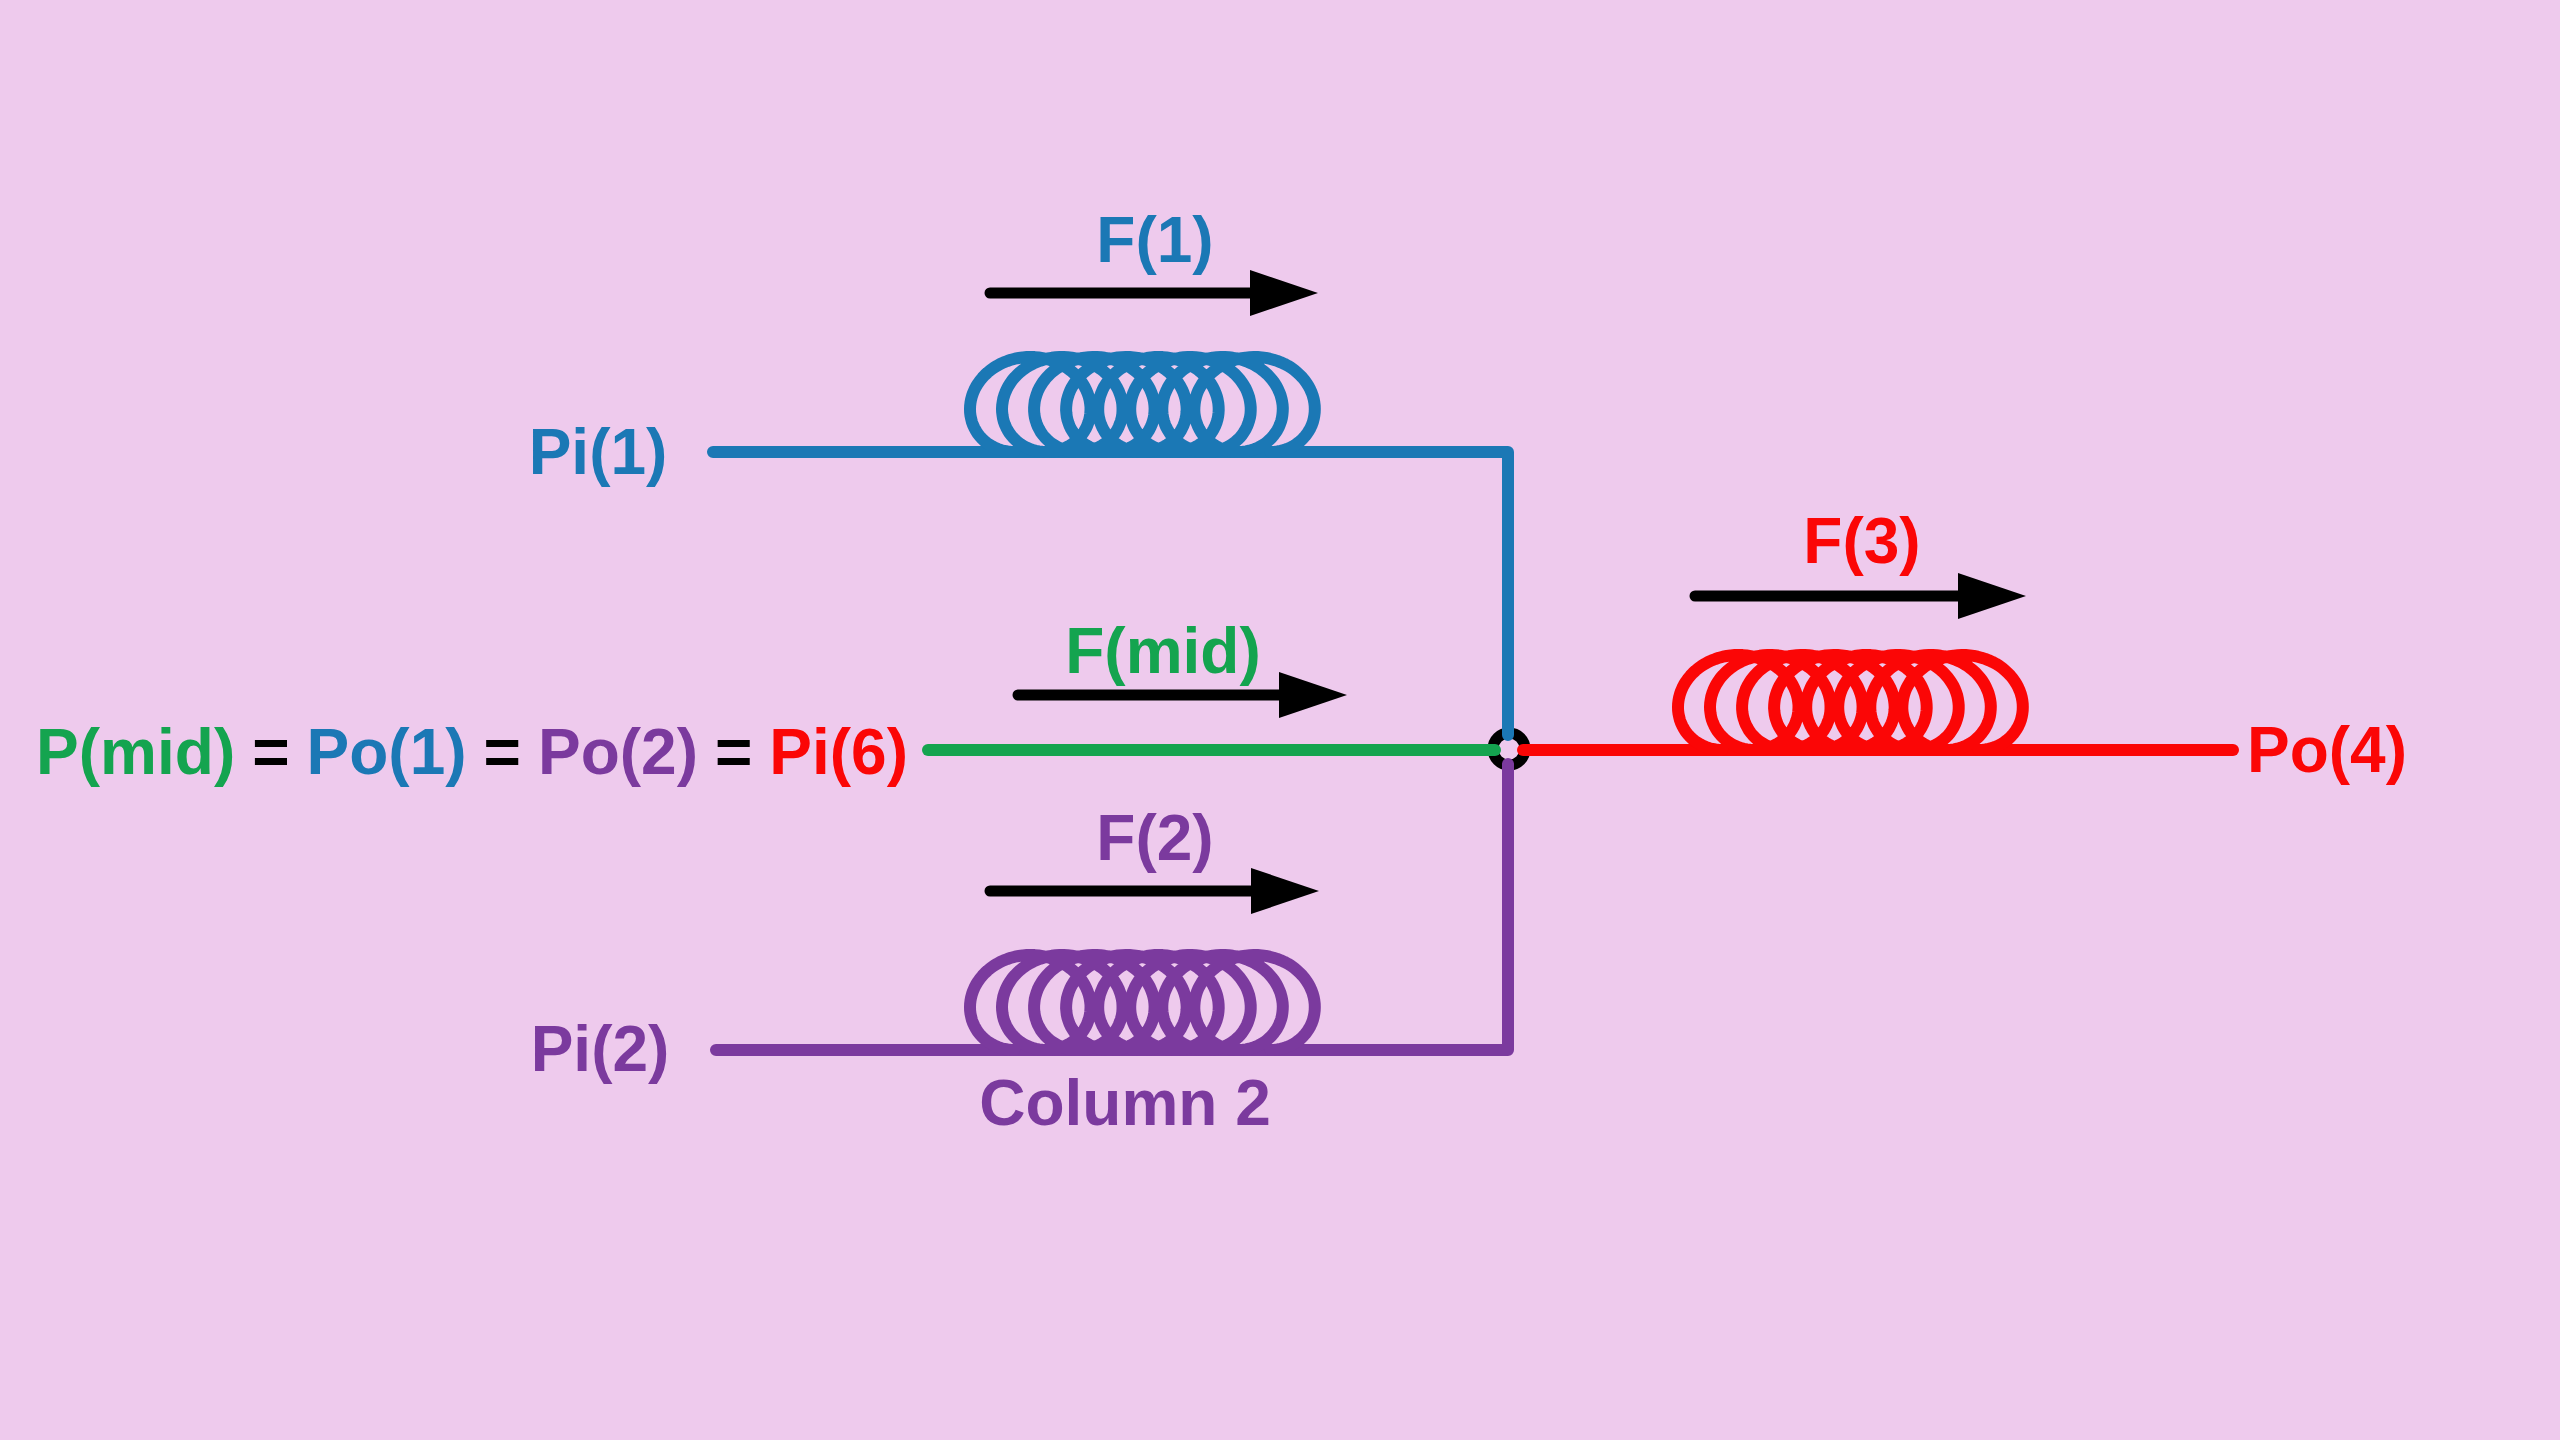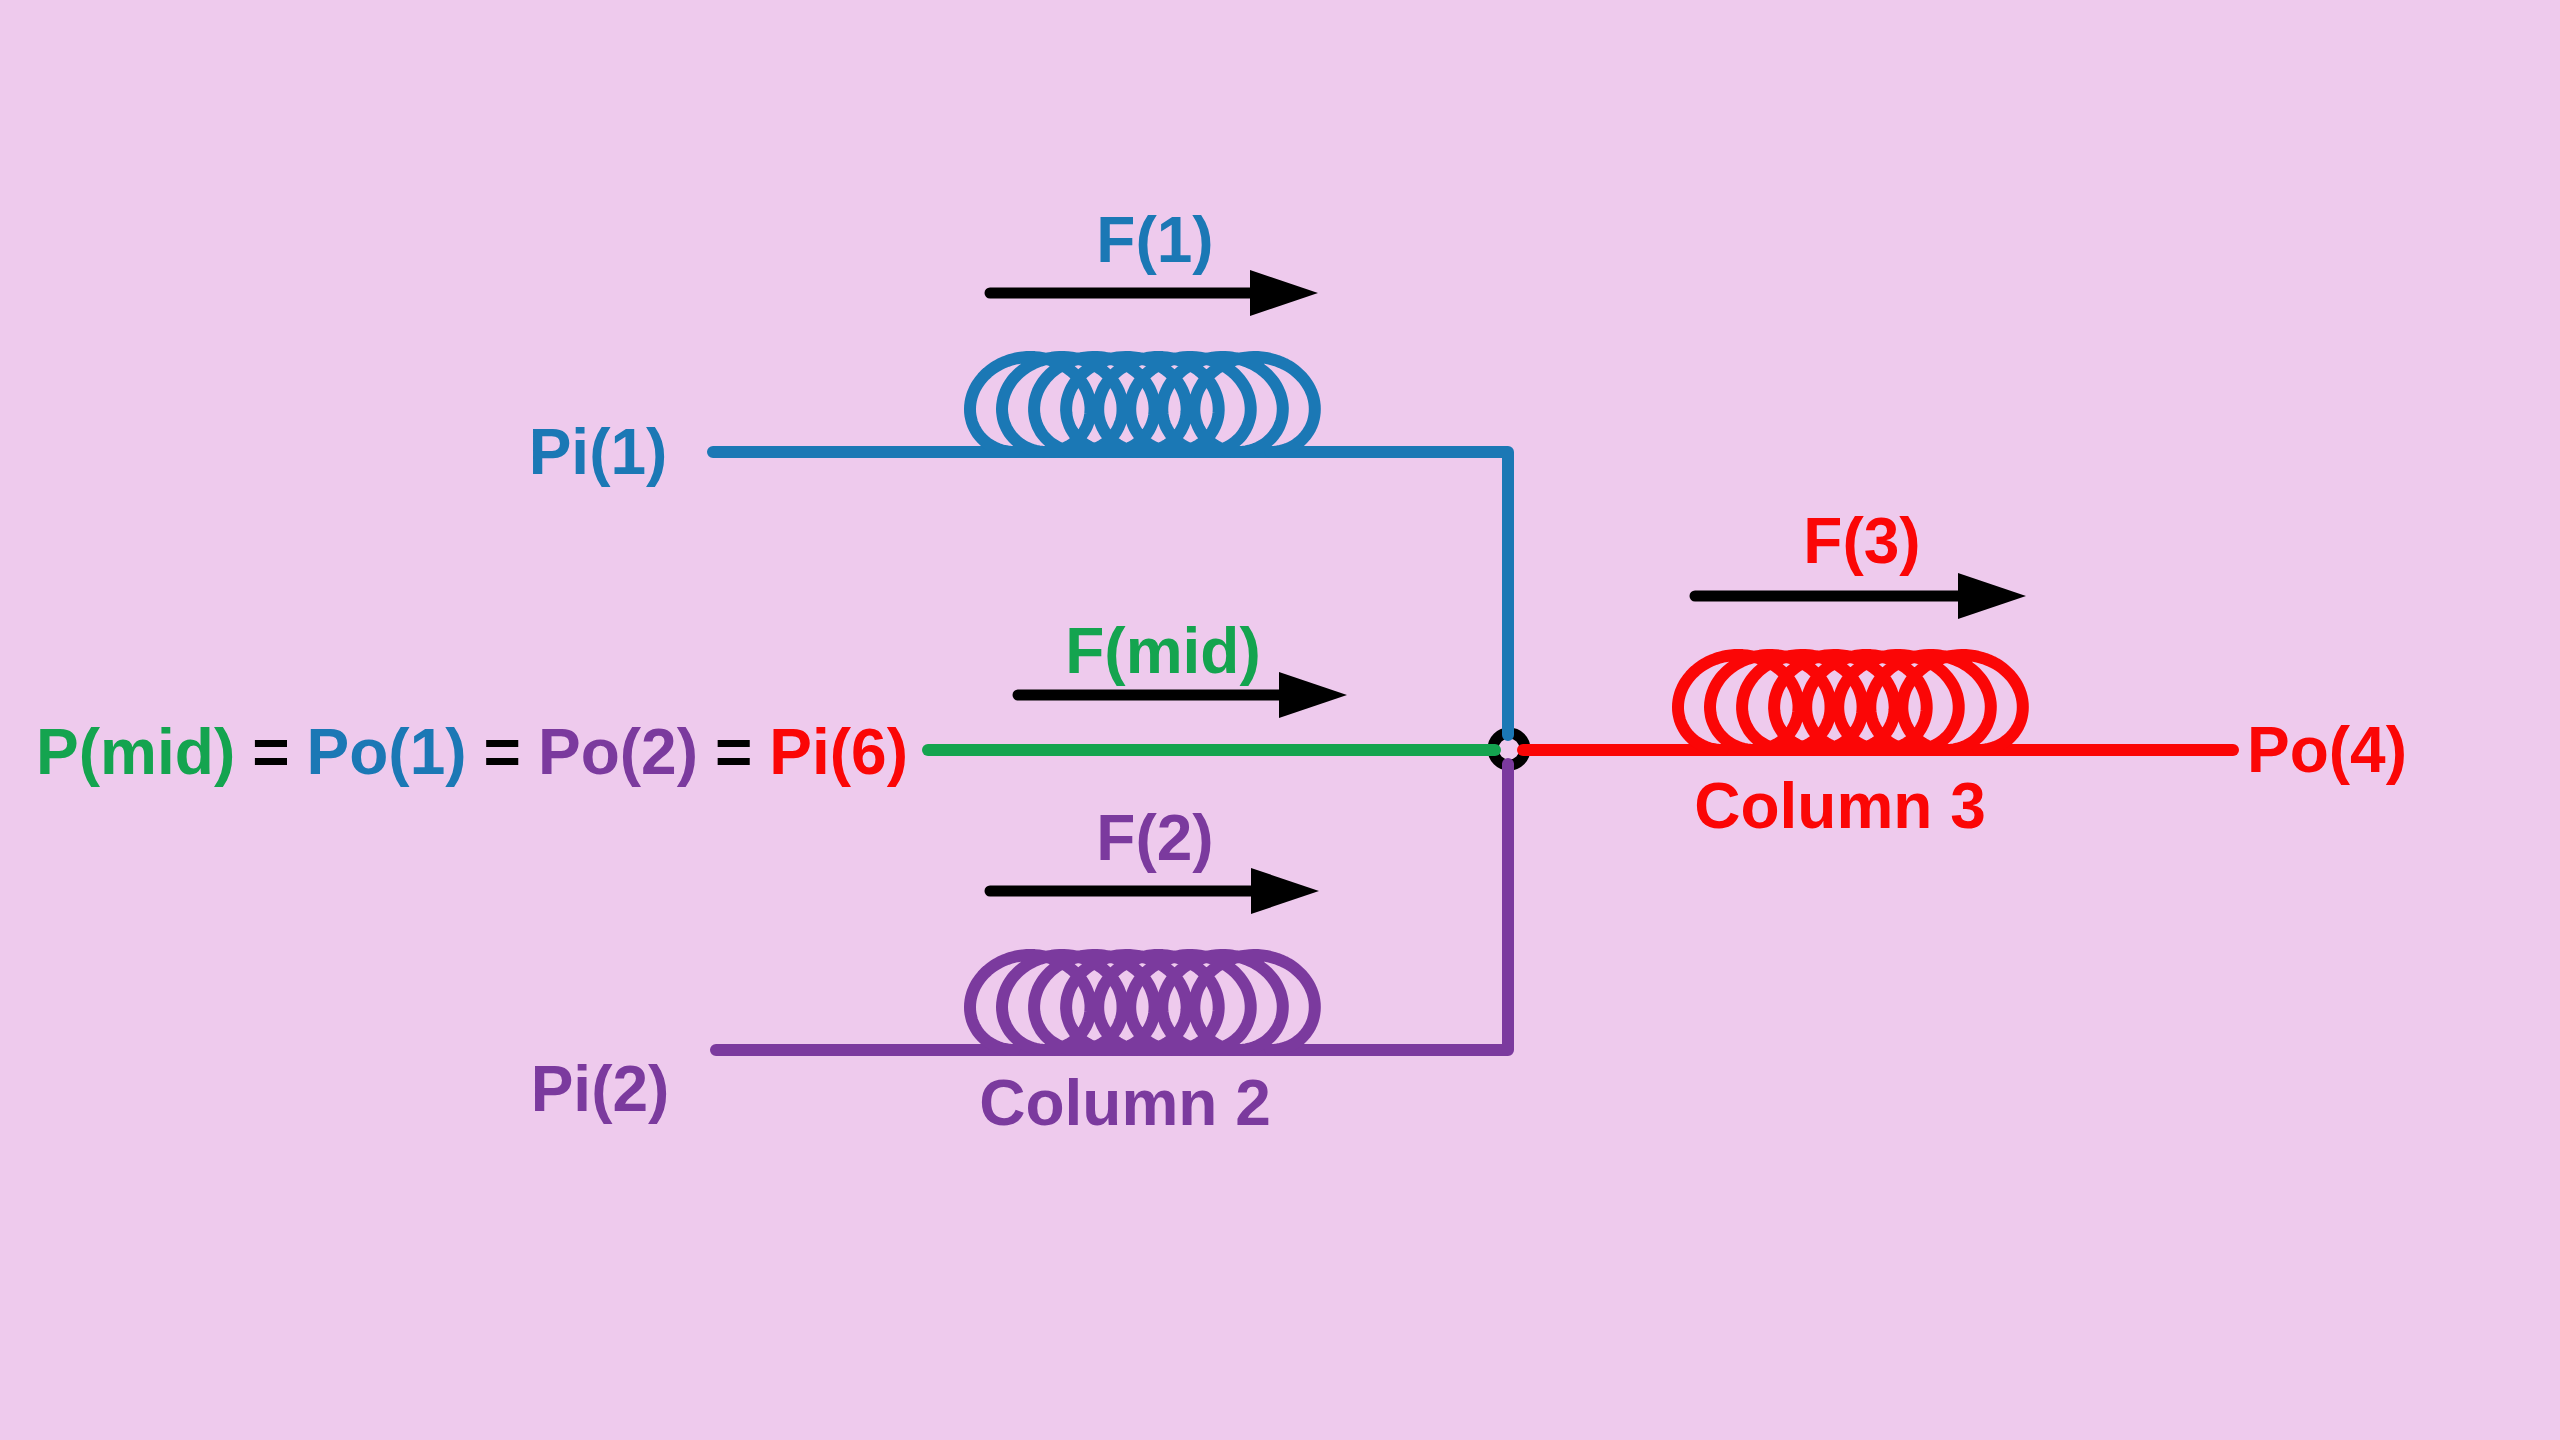--- a/index.html
+++ b/index.html
@@ -70,20 +70,19 @@
   <div class="label c-blue" style="left:1155px;top:240px;">F(1)</div>
   <div class="label c-blue" style="left:598px;top:452px;">Pi(1)</div>
 
   <div class="label c-green" style="left:1163px;top:638px;">F(mid)</div>
 
   <div class="label anchor-right" style="left:908px;top:752px;">
     <span class="c-green">P(mid)</span><span class="eq-sep">=</span><span class="c-blue">Po(1)</span><span class="eq-sep">=</span><span class="c-purple">Po(2)</span><span class="eq-sep">=</span><span class="c-red">Pi(6)</span>
   </div>
 
   <div class="label c-purple" style="left:1155px;top:838px;">F(2)</div>
-  <div class="label c-purple" style="left:600px;top:1049px;margin-top:40px;">Pi(2)</div>
+  <div class="label c-purple" style="left:600px;top:1049px;">Pi(2)</div>
   <div class="label c-purple" style="left:1125px;top:1103px;">Column 2</div>
 
   <div class="label c-red" style="left:1862px;top:541px;">F(3)</div>
-  <div class="label c-red" style="left:1840px;top:806px;">Column 3</div>
   <div class="label c-red anchor-left" style="left:2247px;top:750px;">Po(4)</div>
 
 </div>
 
 </body></html>

